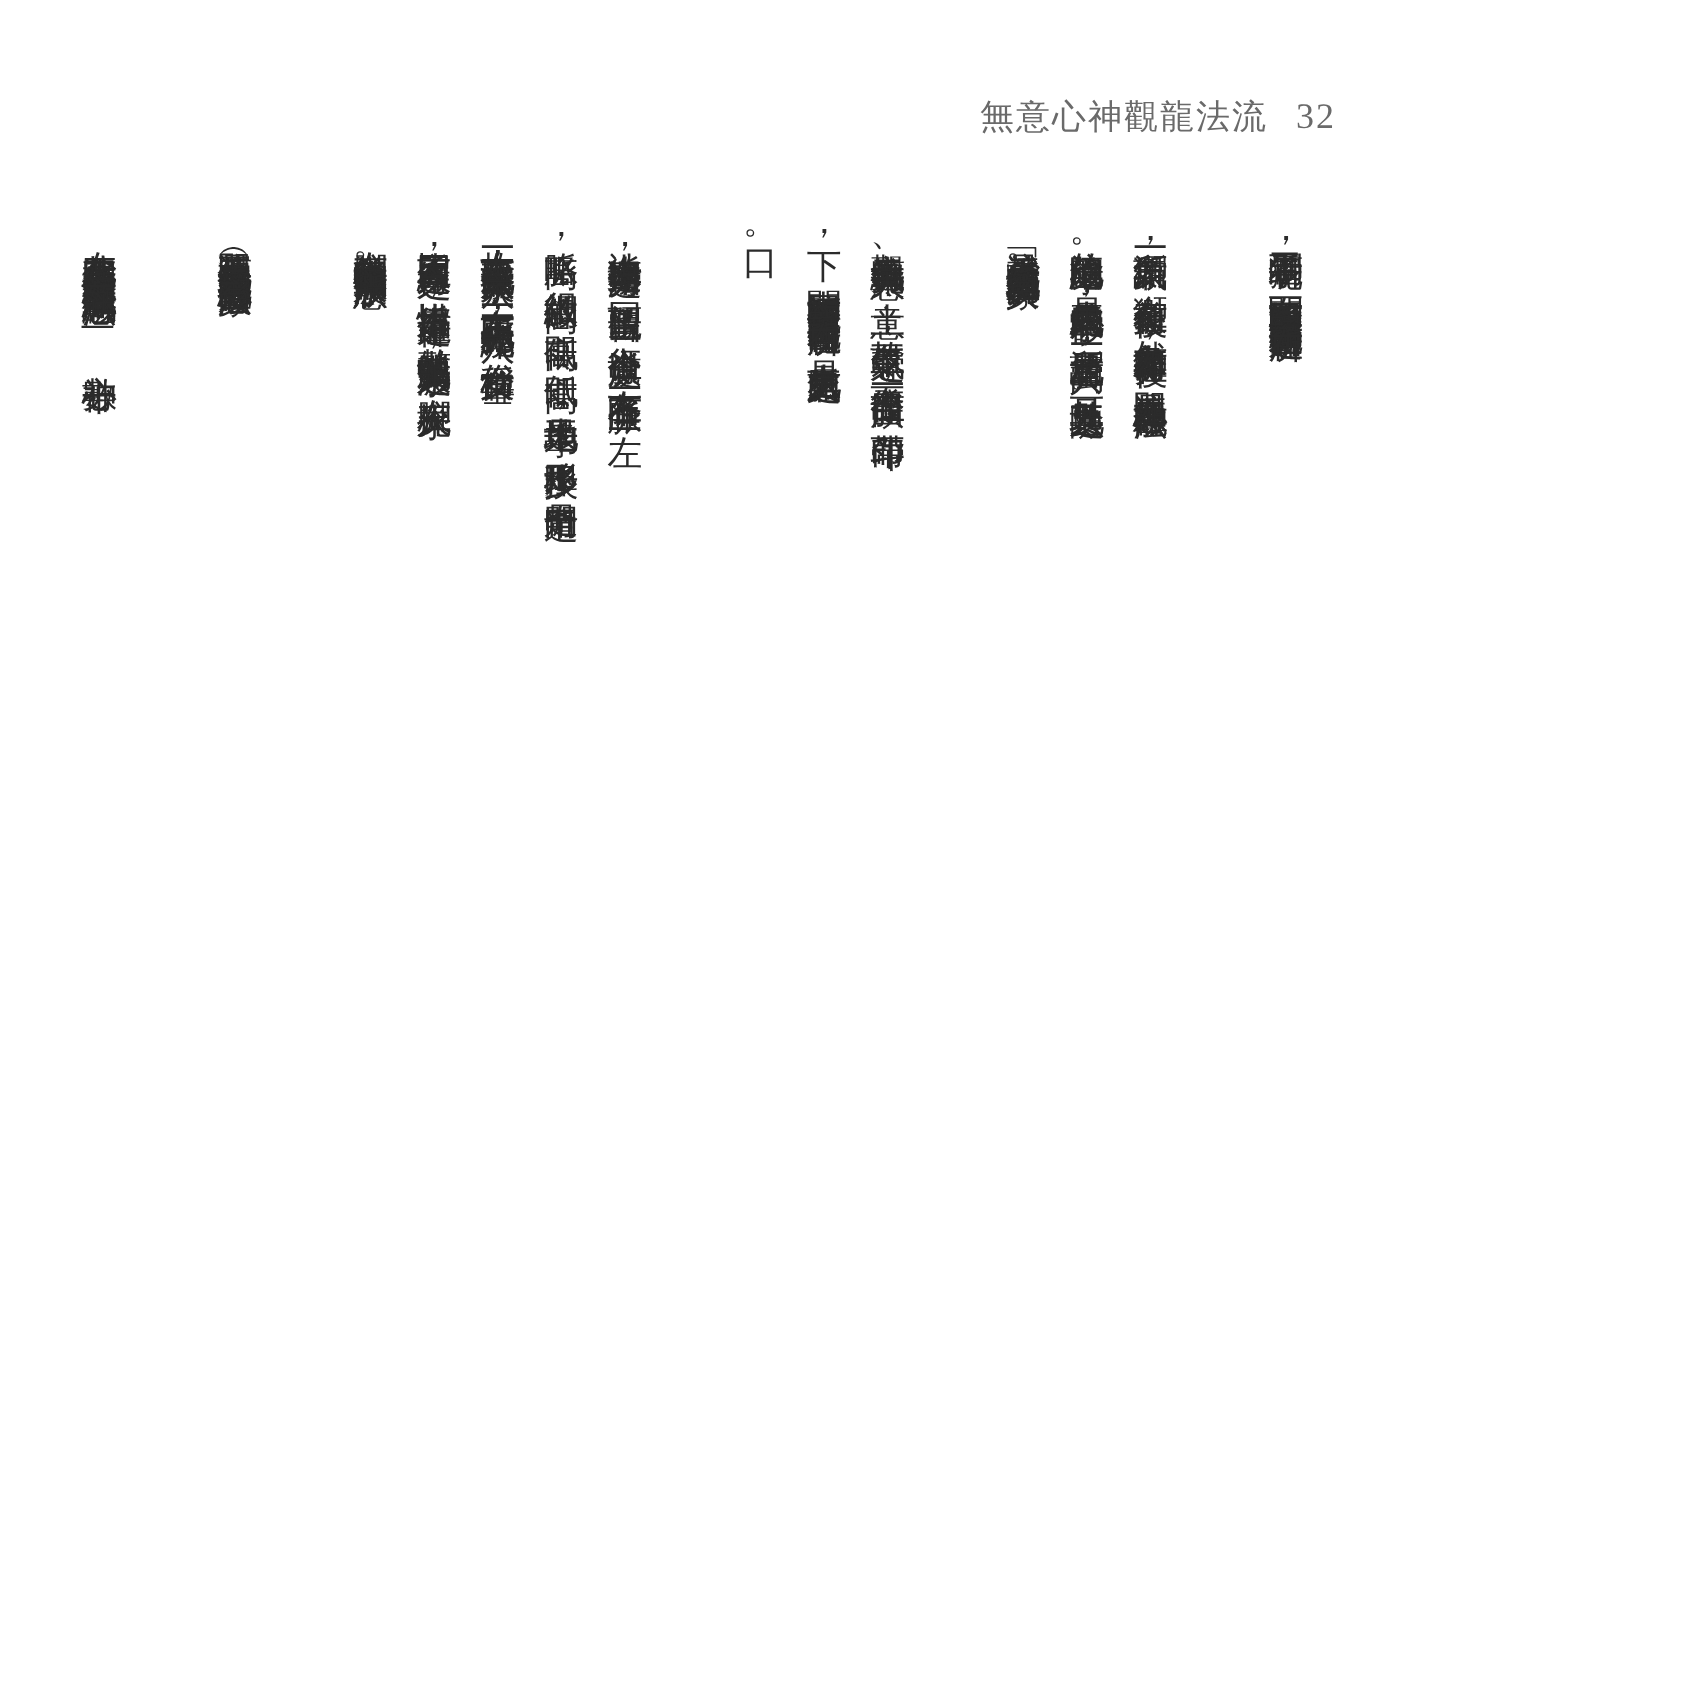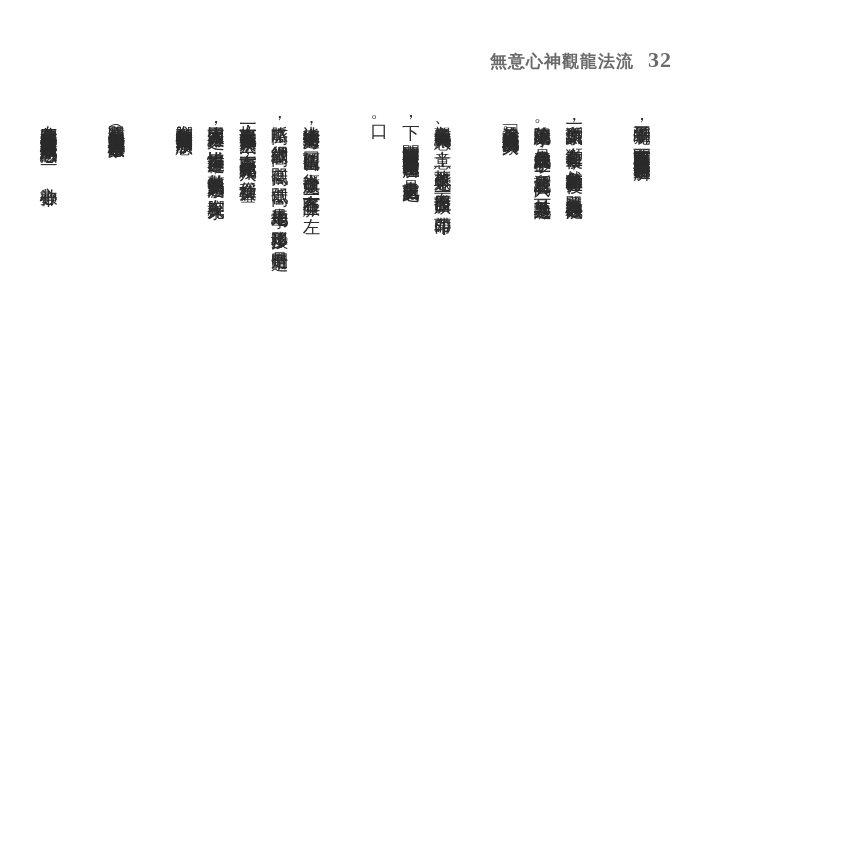--- a/index.html
+++ b/index.html
@@ -22,25 +22,24 @@
       position: absolute;
       top: 47px;
       left: 490px;
       font-size: 17px;
       color: #6a6a6a;
       letter-spacing: 1px;
       white-space: nowrap;
       display: flex;
       align-items: baseline;
       gap: 14px;
-      font-weight: bold;
     }
     .running-header .page-num {
       font-family: "Liberation Serif", serif;
-      font-size: 22px;
+      font-size: 18px;
     }
     .text-block {
       position: absolute;
       top: 112px;
       right: 193px;
       height: 660px;
       writing-mode: vertical-rl;
       text-orientation: upright;
       font-size: 17.4px;
       line-height: 31.8px;

